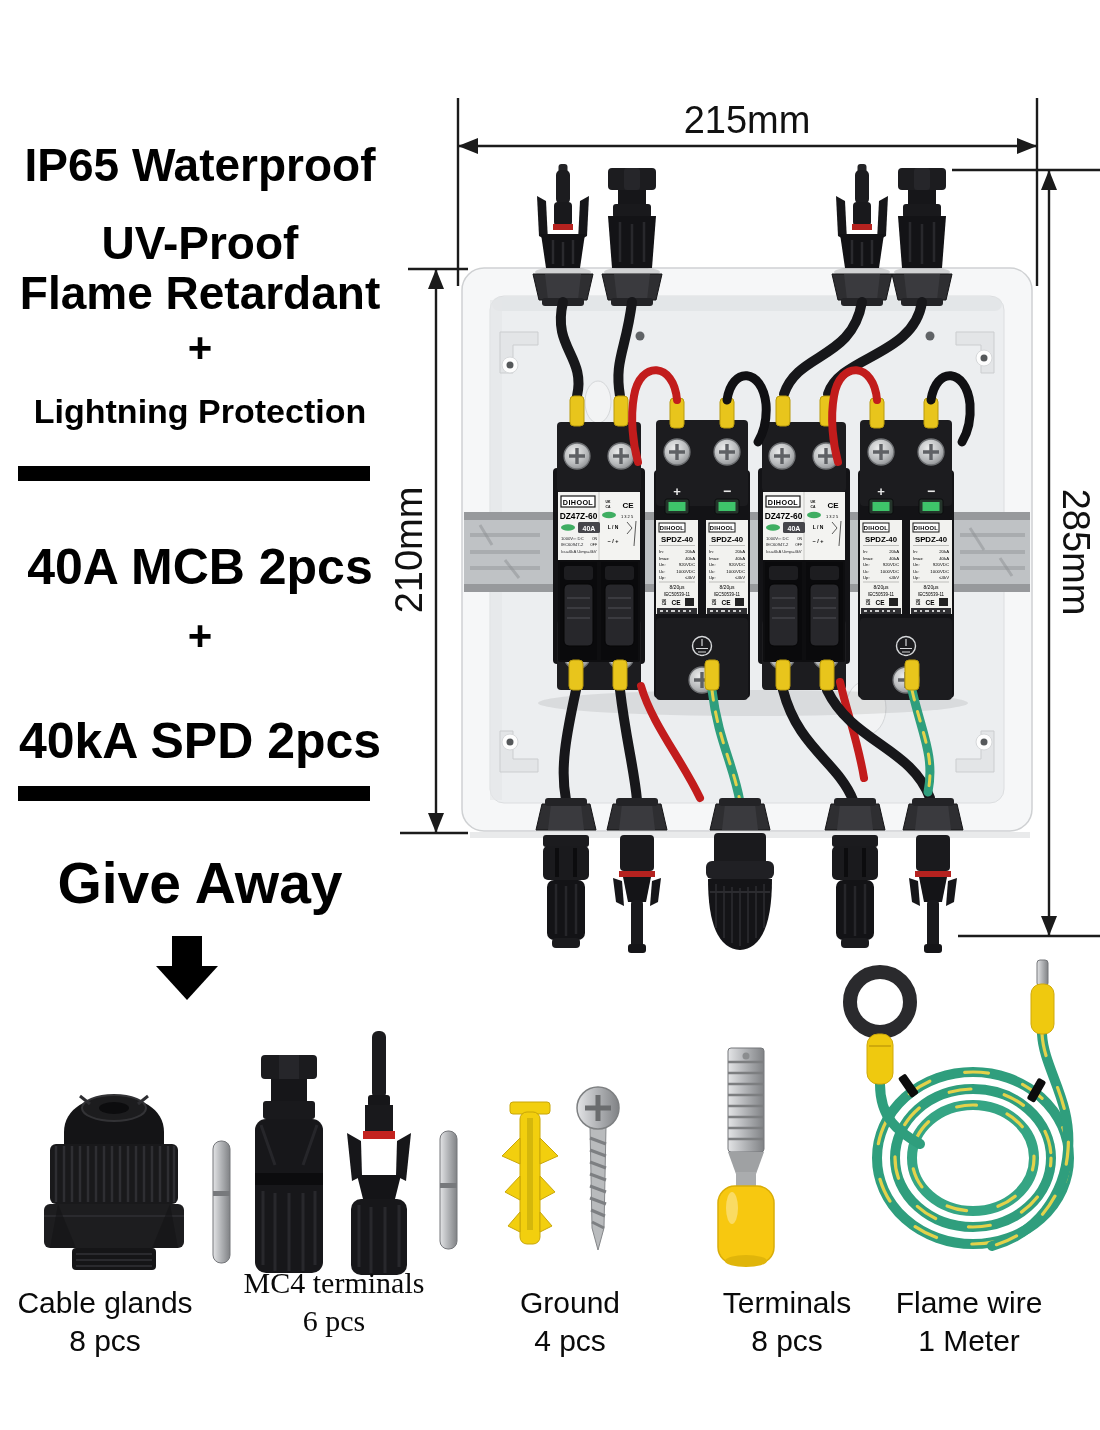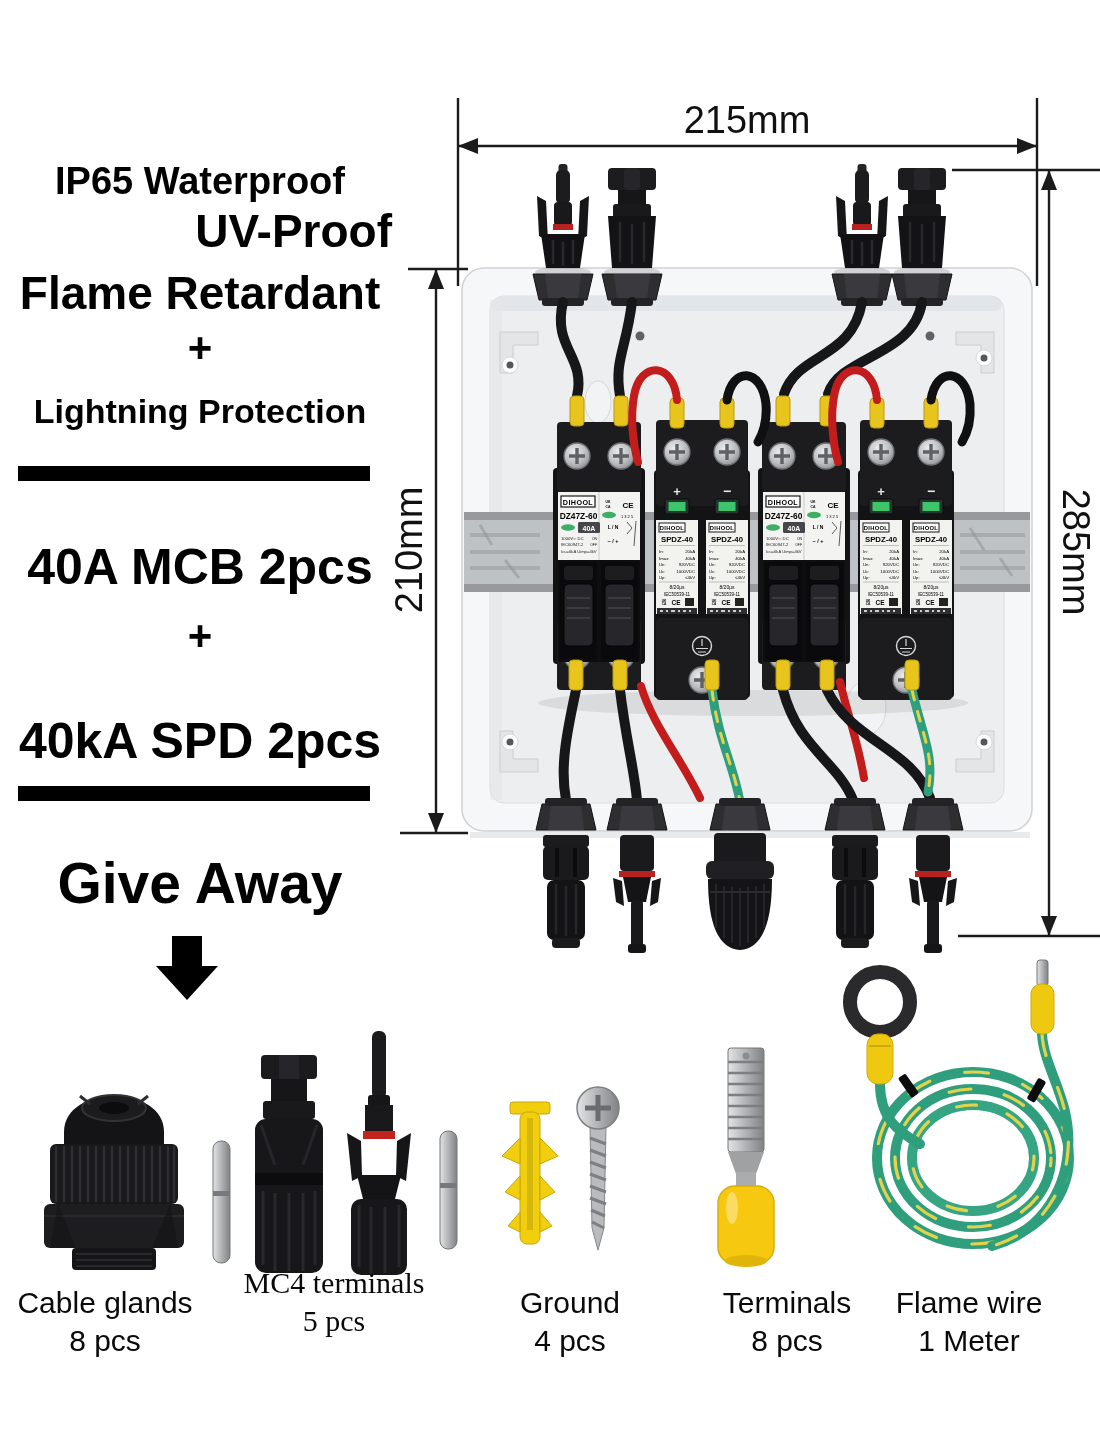--- a/index.html
+++ b/index.html
@@ -14,22 +14,22 @@
   .ga-shaft{left:172px;top:936px;width:30px;height:31px;background:#000;}
   .ga-head{left:156px;top:966px;width:0;height:0;border-left:31px solid transparent;
            border-right:31px solid transparent;border-top:34px solid #000;}
   svg text{font-family:"Liberation Sans","DejaVu Sans",sans-serif;}
 </style>
 </head>
 <body>
 
 <div class="page">
 
-  <div class="abs ctr b feature" style="top:160px;font-size:38px;">IP65 Waterproof</div>
-  <div class="abs ctr b feature" style="top:204px;font-size:46px;text-align:right;">UV-Proof</div>
+  <div class="abs ctr b feature" style="top:138px;font-size:46px;">IP65 Waterproof</div>
+  <div class="abs ctr b feature" style="top:216px;font-size:46px;">UV-Proof</div>
   <div class="abs ctr b feature" style="top:266px;font-size:46px;">Flame Retardant</div>
   <div class="abs ctr b feature" style="top:324px;font-size:42px;">+</div>
   <div class="abs ctr b feature" style="top:392px;font-size:34px;">Lightning Protection</div>
 
   <div class="abs bar" style="top:466px;"></div>
 
   <div class="abs ctr b feature" style="top:538px;font-size:50px;">40A MCB 2pcs</div>
   <div class="abs ctr b feature" style="top:612px;font-size:42px;">+</div>
   <div class="abs ctr b feature" style="top:712px;font-size:50px;">40kA SPD 2pcs</div>
 
@@ -439,21 +439,21 @@
         <rect x="-4" y="-12" width="9" height="24" rx="2" fill="#0c0c0c"></rect>
       </g>
   </svg>
 
   <div class="abs itemlabel" style="left:-22px;top:1284px;width:254px;">
     <div>Cable glands</div>
     <div>8 pcs</div>
   </div>
   <div class="abs itemlabel" style="left:207px;top:1264px;width:254px;font-family:Liberation Serif, serif;">
     <div>MC4 terminals</div>
-    <div>5 pcs</div>
+    <div>6 pcs</div>
   </div>
   <div class="abs itemlabel" style="left:443px;top:1284px;width:254px;">
     <div>Ground</div>
     <div>4 pcs</div>
   </div>
   <div class="abs itemlabel" style="left:660px;top:1284px;width:254px;">
     <div>Terminals</div>
     <div>8 pcs</div>
   </div>
   <div class="abs itemlabel" style="left:842px;top:1284px;width:254px;">

